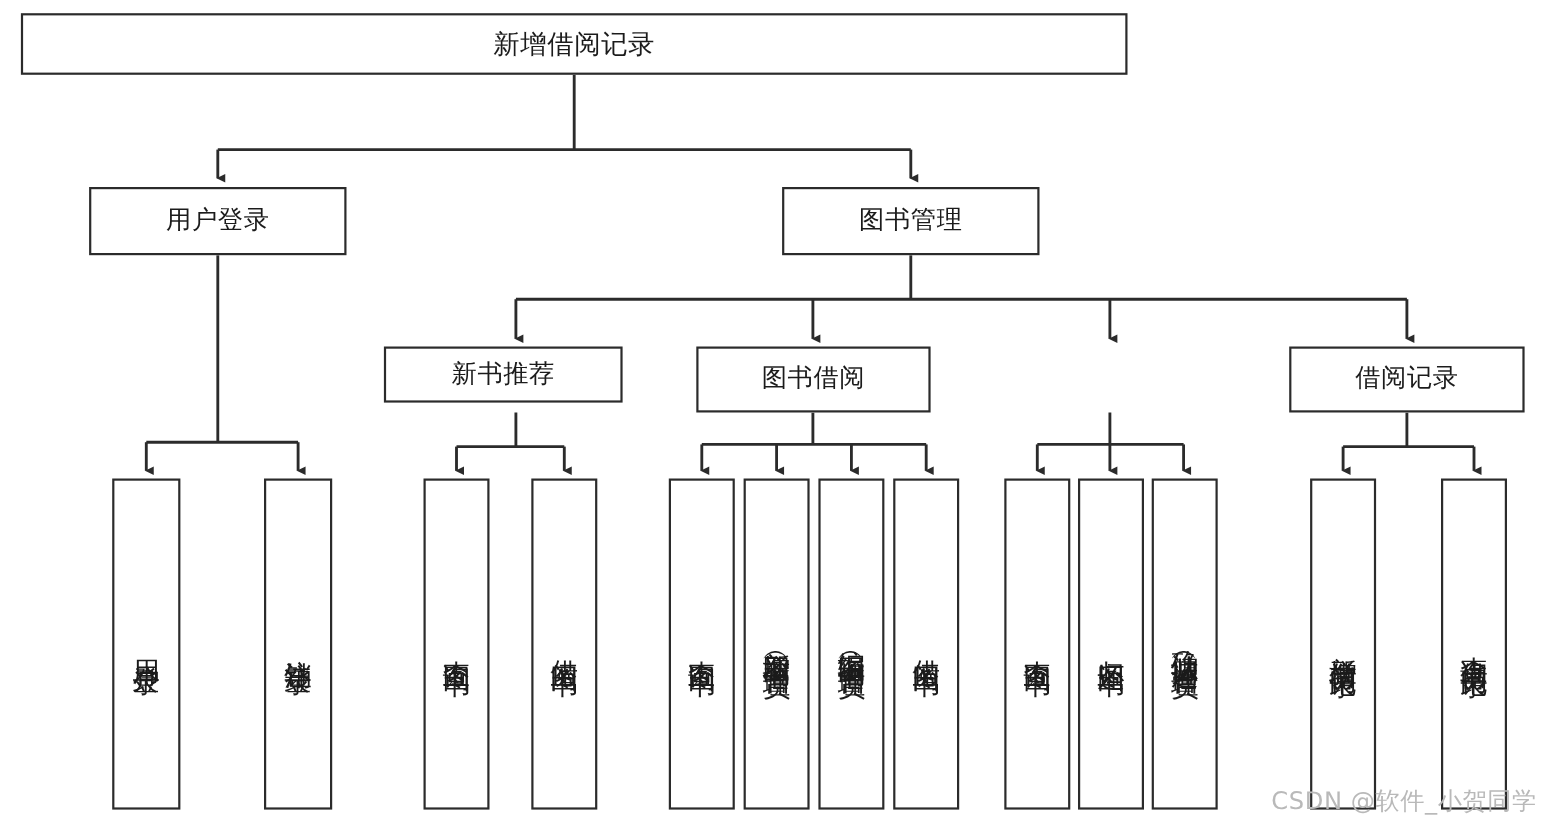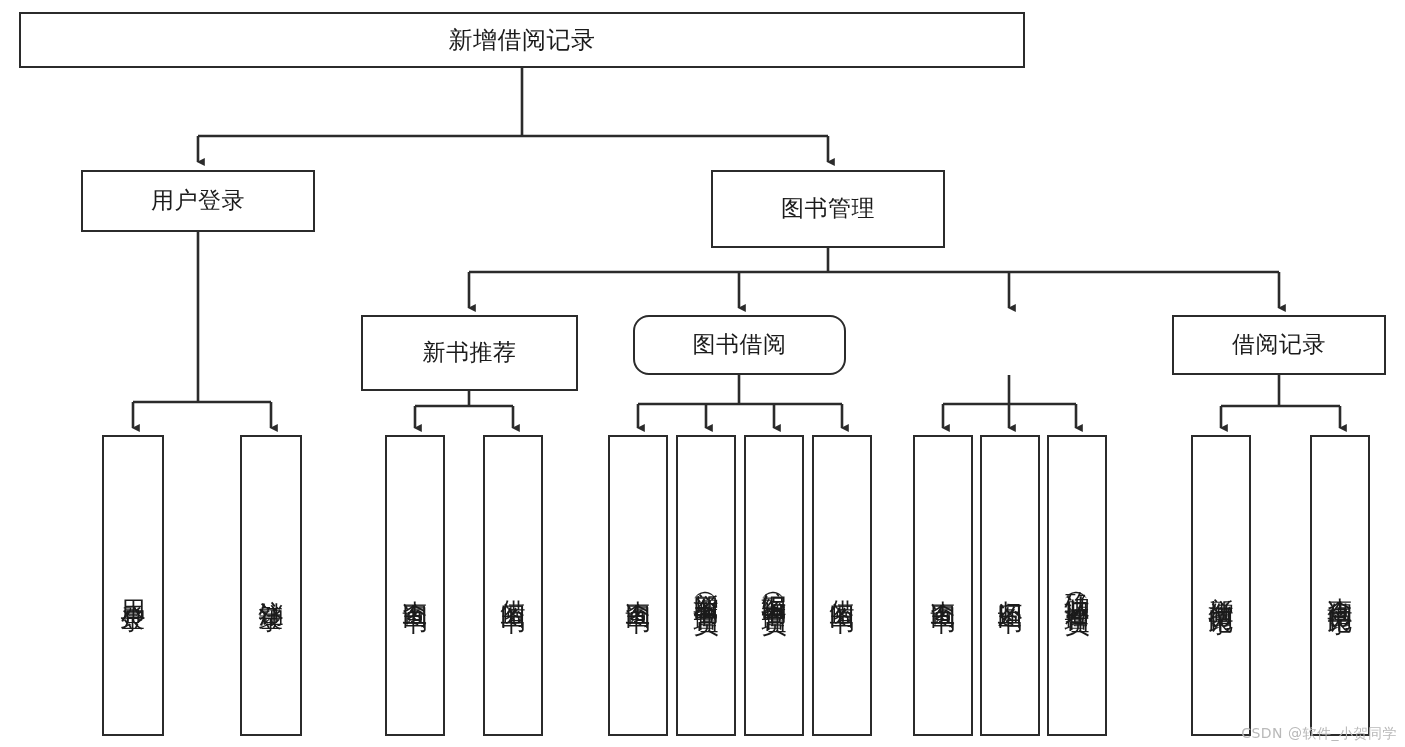--- a/index.html
+++ b/index.html
@@ -62,21 +62,21 @@
     font-size: 25px;
     line-height: 1.16;
     letter-spacing: 3px;
     text-align: center;
     max-height: 100%;
   }
   #watermark {
     position: absolute;
     right: 8px;
     bottom: 4px;
-    font-size: 14px;
+    font-size: 22px;
     color: #b9b9b9;
     letter-spacing: 0.5px;
     z-index: 5;
     white-space: nowrap;
   }
 </style>
 </head>
 <body>
 
 <div id="canvas">
@@ -131,28 +131,28 @@
     </g>
   </svg>
 
   <div class="node h root" style="left:19px; top:12px; width:1006px; height:56px;">
     <span class="lbl">新增借阅记录</span>
   </div>
 
   <div class="node h" style="left:81px; top:170px; width:234px; height:62px;">
     <span class="lbl">用户登录</span>
   </div>
-  <div class="node h" style="left:711px; top:170px; width:234px; height:78px;">
+  <div class="node h" style="left:711px; top:170px; width:234px; height:62px;">
     <span class="lbl">图书管理</span>
   </div>
 
-  <div class="node h" style="left:361px; top:315px; width:217px; height:76px;">
+  <div class="node h" style="left:349px; top:315px; width:217px; height:51px;">
     <span class="lbl">新书推荐</span>
   </div>
-  <div class="node h" style="left:633px; top:315px; width:213px; height:60px;border-radius:16px;">
+  <div class="node h" style="left:633px; top:315px; width:213px; height:60px;">
     <span class="lbl">图书借阅</span>
   </div>
   <div class="node h" style="left:1172px; top:315px; width:214px; height:60px;align-items:center;">
     <span class="lbl">借阅记录</span>
   </div>
 
   <div class="node v" style="left:102px; top:435px; width:62px; height:301px;">
     <span class="lbl">用户登录</span>
   </div>
   <div class="node v" style="left:240px; top:435px; width:62px; height:301px;">

